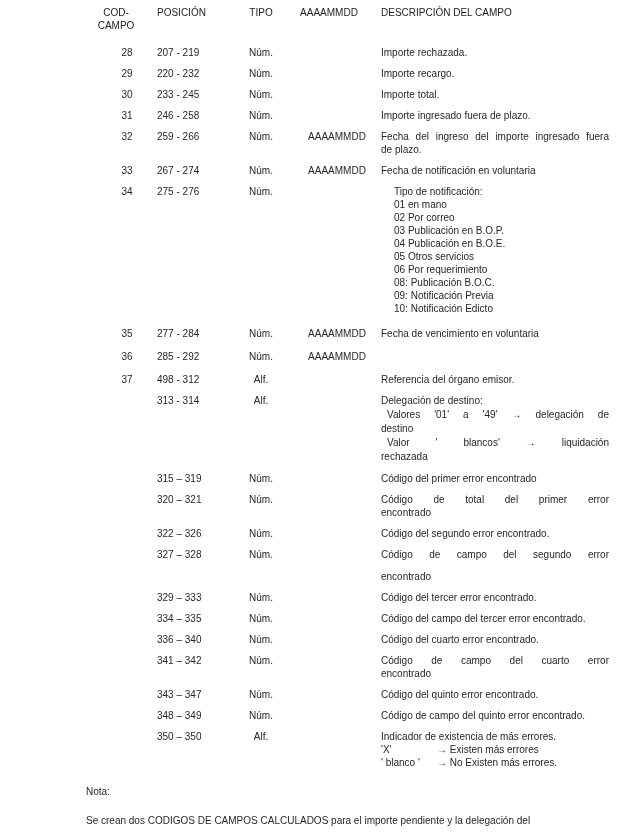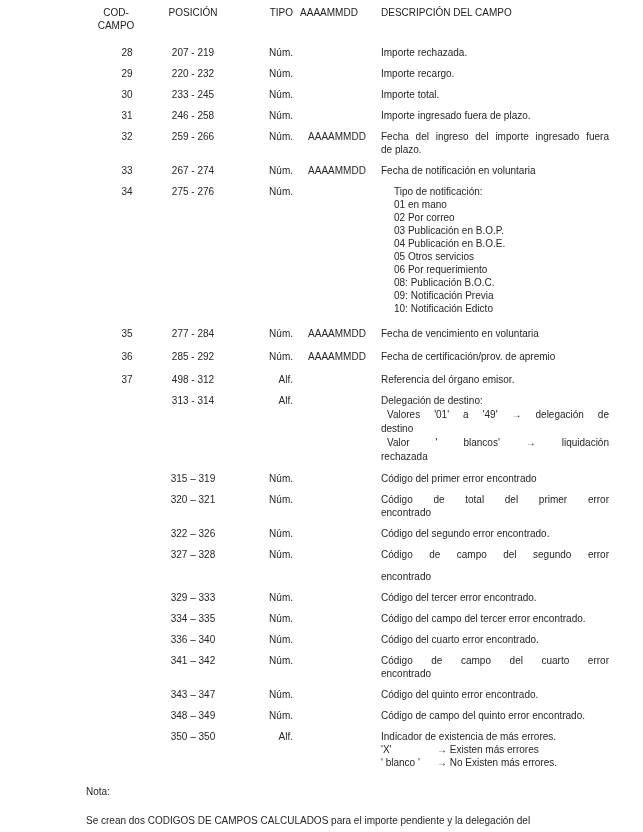--- a/index.html
+++ b/index.html
@@ -7,22 +7,22 @@
   body {
     width:643px; height:832px; overflow:hidden;
     font-family:"Liberation Sans","DejaVu Sans",sans-serif;
     font-size:10px; color:#262626; -webkit-font-smoothing:antialiased;
   }
   .page { position:relative; width:643px; height:668px; padding-top:6px; }
 
   .row { display:flex; align-items:flex-start; line-height:13px; margin-bottom:8px; }
   .c { flex:none; }
   .c-cod  { width:60px;  margin-left:97px; text-align:center; }
-  .c-pos  { width:72px;  text-align:center; }
-  .c-tipo { width:64px;  text-align:right; }
+  .c-pos  { width:72px;  }
+  .c-tipo { width:64px;  text-align:center; }
   .c-cont { width:88px;  text-align:center; }
   .c-desc { width:228px; text-align:left; }
 
   .thead { margin-bottom:14px; }
   .thead .c { font-size:10px; color:#222; }
   .thead .c-cod  { transform:translateX(-11px); }
   .thead .c-cont { transform:translateX(-8px); }
 
   .dline { line-height:13px; }
   .jline { text-align:justify; text-align-last:justify; }
@@ -131,21 +131,20 @@
     <div class="c c-tipo">Núm.</div>
     <div class="c c-cont">AAAAMMDD</div>
     <div class="c c-desc">Fecha de vencimiento en voluntaria</div>
   </div>
 
   <div class="row mb10">
     <div class="c c-cod">36</div>
     <div class="c c-pos">285 - 292</div>
     <div class="c c-tipo">Núm.</div>
     <div class="c c-cont">AAAAMMDD</div>
-    <div class="c c-desc">Fecha de certificación/prov. de apremio</div>
   </div>
 
   <div class="row">
     <div class="c c-cod">37</div>
     <div class="c c-pos">498 - 312</div>
     <div class="c c-tipo">Alf.</div>
     <div class="c c-cont"></div>
     <div class="c c-desc">Referencia del órgano emisor.</div>
   </div>
 

